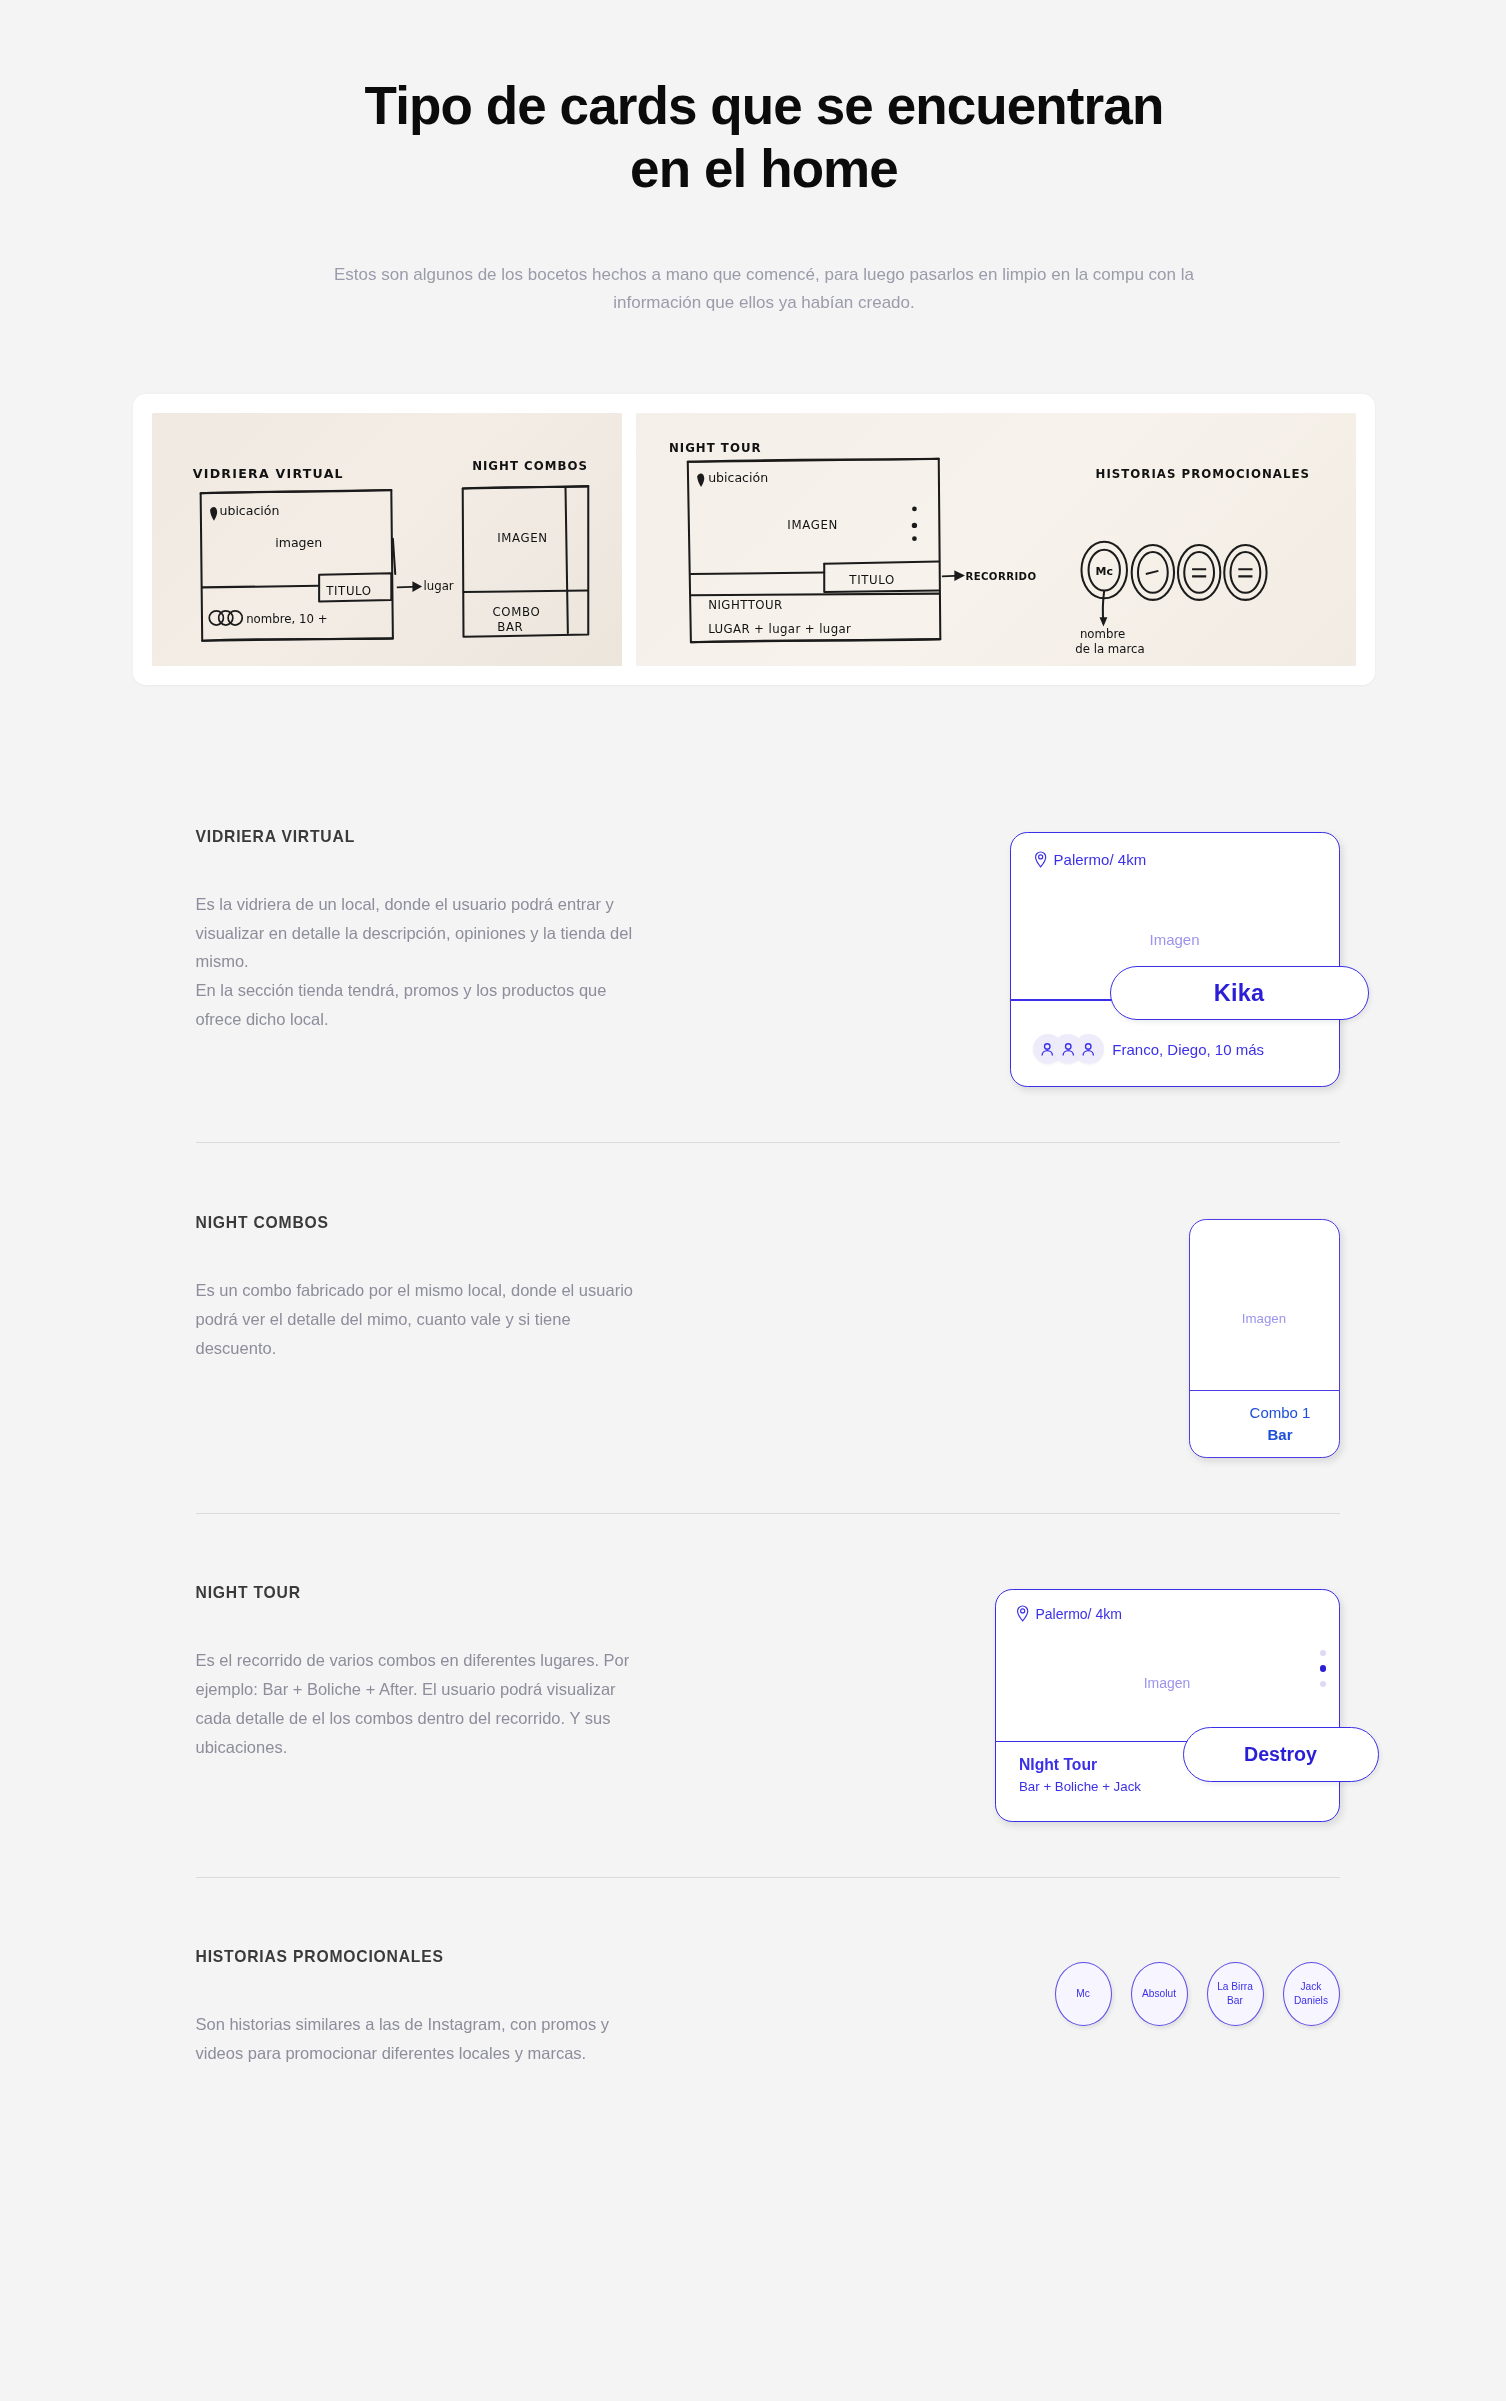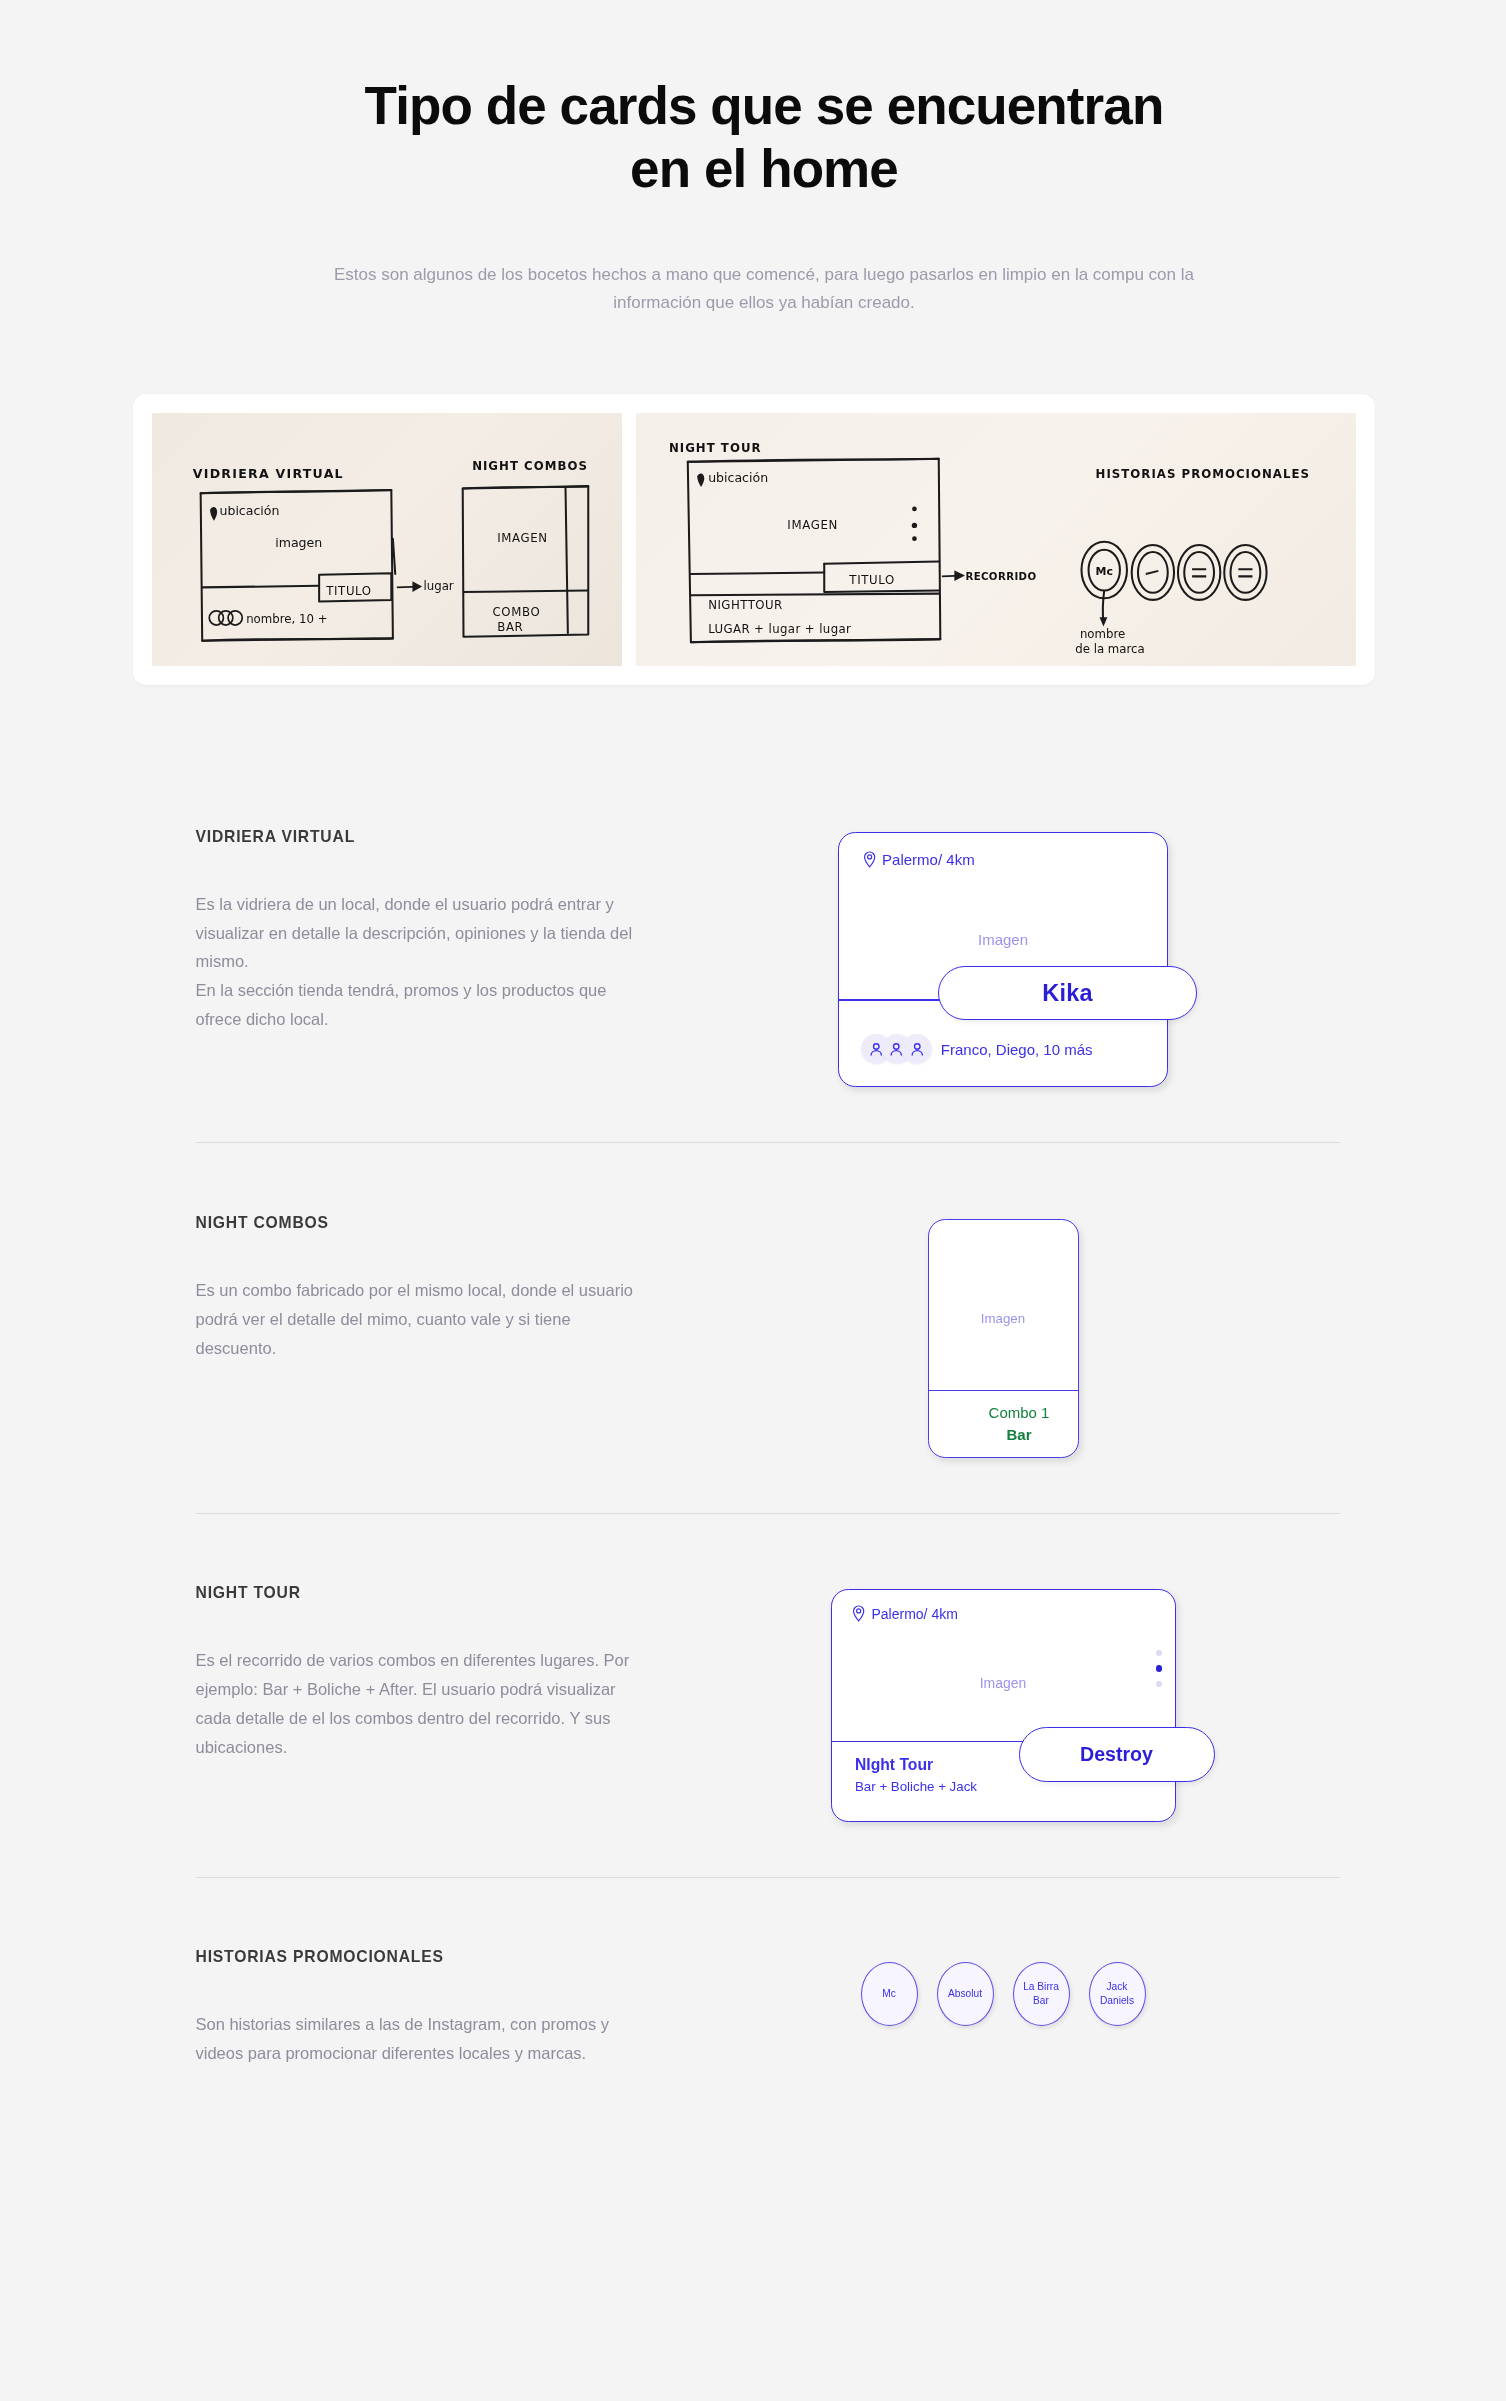--- a/index.html
+++ b/index.html
@@ -76,21 +76,21 @@
     line-height: 1.75;
     color: #8d8d9c;
     font-weight: 400;
     max-width: 439px;
   }
   .section-body p + p { margin-top: 0; }
   .section-visual {
     flex: 1 1 auto;
     display: flex;
     align-items: flex-start;
-    justify-content: center;
+    justify-content: flex-end;
     padding-top: 6.3px;
   }
   .divider {
     height: 0.8px;
     background: #dcdcdc;
     margin: 0 28px;
     width: calc(100% - 28px);
   }
   .sec-gap-top { height: 69px; }
   .sec-gap-bot { height: 55px; }
@@ -158,21 +158,21 @@
     position: relative;
     box-shadow: 2.4px 3.1px 7px rgba(0,0,0,0.10);
   }
   .combo-imagen {
     position: absolute; top: 91px; left: 0; right: 0;
     text-align: center; color: #9b94ee; font-size: 13.3px;
   }
   .combo-hr { position: absolute; left: 0; right: 0; top: 170px; height: 1.6px; background: #4a3de6; }
   .combo-foot {
     position: absolute; left: 0; right: 0; top: 182px;
-    text-align: center; color: #15803d; padding-left: 32px;
+    text-align: center; color: #1d4ed8; padding-left: 32px;
   }
   .combo-foot .l1 { font-size: 15px; font-weight: 500; line-height: 1.5; }
   .combo-foot .l2 { font-size: 15px; font-weight: 700; line-height: 1.5; }
 
   
   .nt-wrap { position: relative; width: 345px; }
   .nt-card {
     position: relative;
     width: 345px; height: 233px;
     border: 1.6px solid #3b30e8;

